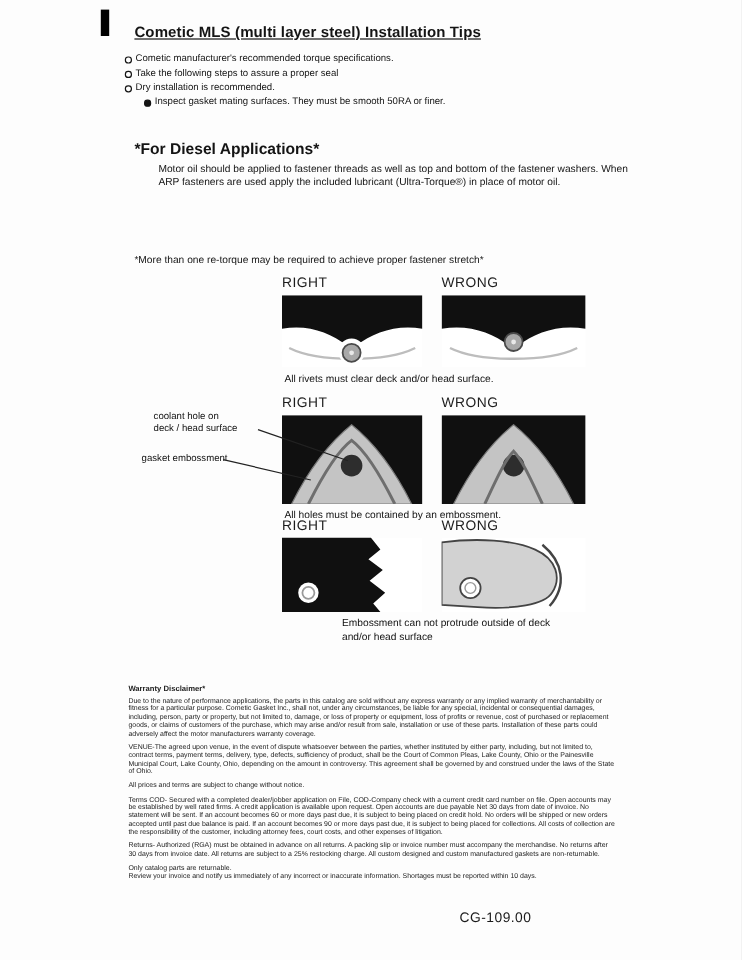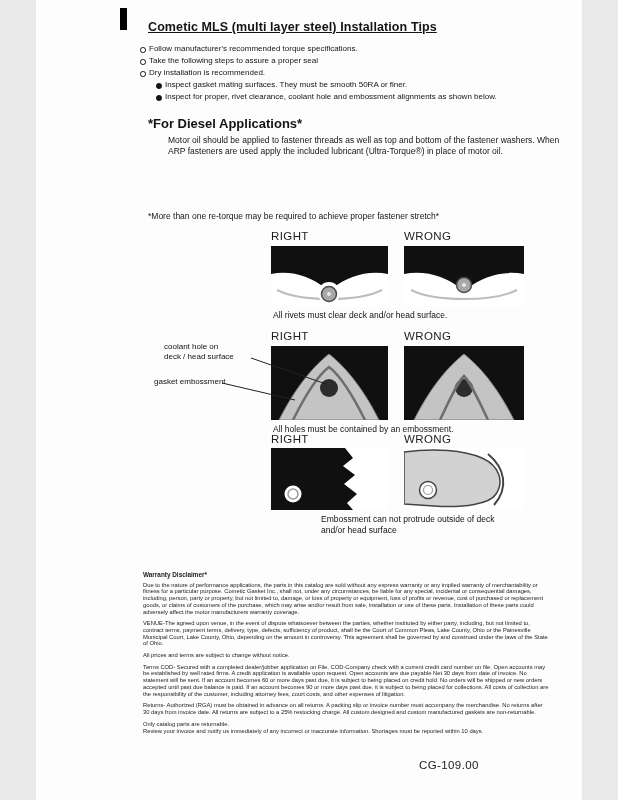--- a/index.html
+++ b/index.html
@@ -1,18 +1,18 @@
 <!DOCTYPE html>
 <html><head>
 <meta charset="utf-8">
 <style>
   * { margin:0; padding:0; box-sizing:border-box; }
   html,body { background:#e9e9e9; }
   body { font-family:"Liberation Sans", sans-serif; color:#141414; }
-  .page { position:relative; width:546px; height:800px; background:#fdfdfd; margin:0 auto; overflow:hidden; }
+  .page { position:relative; width:618px; height:800px; background:#fdfdfd; margin:0 auto; overflow:hidden; }
   .abs { position:absolute; }
 
   .corner-mark { left:84px; top:8px; width:7px; height:22px; background:#000; }
 
   .doc-title { left:112px; top:20px; font-size:12.5px; font-weight:bold; text-decoration:underline; letter-spacing:.1px; }
 
   .bullets { left:103px; top:43px; width:440px; font-size:8px; line-height:12px; }
   .bullet { position:relative; padding-left:10px; }
   .bullet::before { content:""; position:absolute; left:1px; top:4px; width:3.6px; height:3.6px; border:1px solid #141414; border-radius:50%; background:#fff; }
   .sub-bullets { margin-left:16px; }
@@ -39,26 +39,25 @@
 </head>
 <body>
 
 <div class="page">
 
   <div class="abs corner-mark"></div>
 
   <div class="abs doc-title">Cometic MLS (multi layer steel) Installation Tips</div>
 
   <div class="abs bullets">
-    <div class="bullet">Follow manufacturer's recommended torque specifications.</div>
+    <div class="bullet">Cometic manufacturer's recommended torque specifications.</div>
     <div class="bullet">Take the following steps to assure a proper seal</div>
     <div class="bullet">Dry installation is recommended.</div>
     <div class="sub-bullets">
       <div class="bullet sub-bullet">Inspect gasket mating surfaces.  They must be smooth 50RA or finer.</div>
-      <div class="bullet sub-bullet">Inspect for proper, rivet clearance, coolant hole and embossment alignments as shown below.</div>
     </div>
   </div>
 
   <div class="abs diesel-heading">*For Diesel Applications*</div>
   <div class="abs body-para diesel-p1">Motor oil should be applied to fastener threads as well as top and bottom of the fastener washers. When ARP fasteners are used apply the included lubricant (Ultra-Torque®) in place of motor oil.</div>
   <div class="abs diesel-note">*More than one re-torque may be required to achieve proper fastener stretch*</div>
 
   <div class="abs rw-header" style="left:235px;top:230px;width:117px;">RIGHT</div>
   <div class="abs rw-header" style="left:368px;top:230px;width:120px;">WRONG</div>
 

